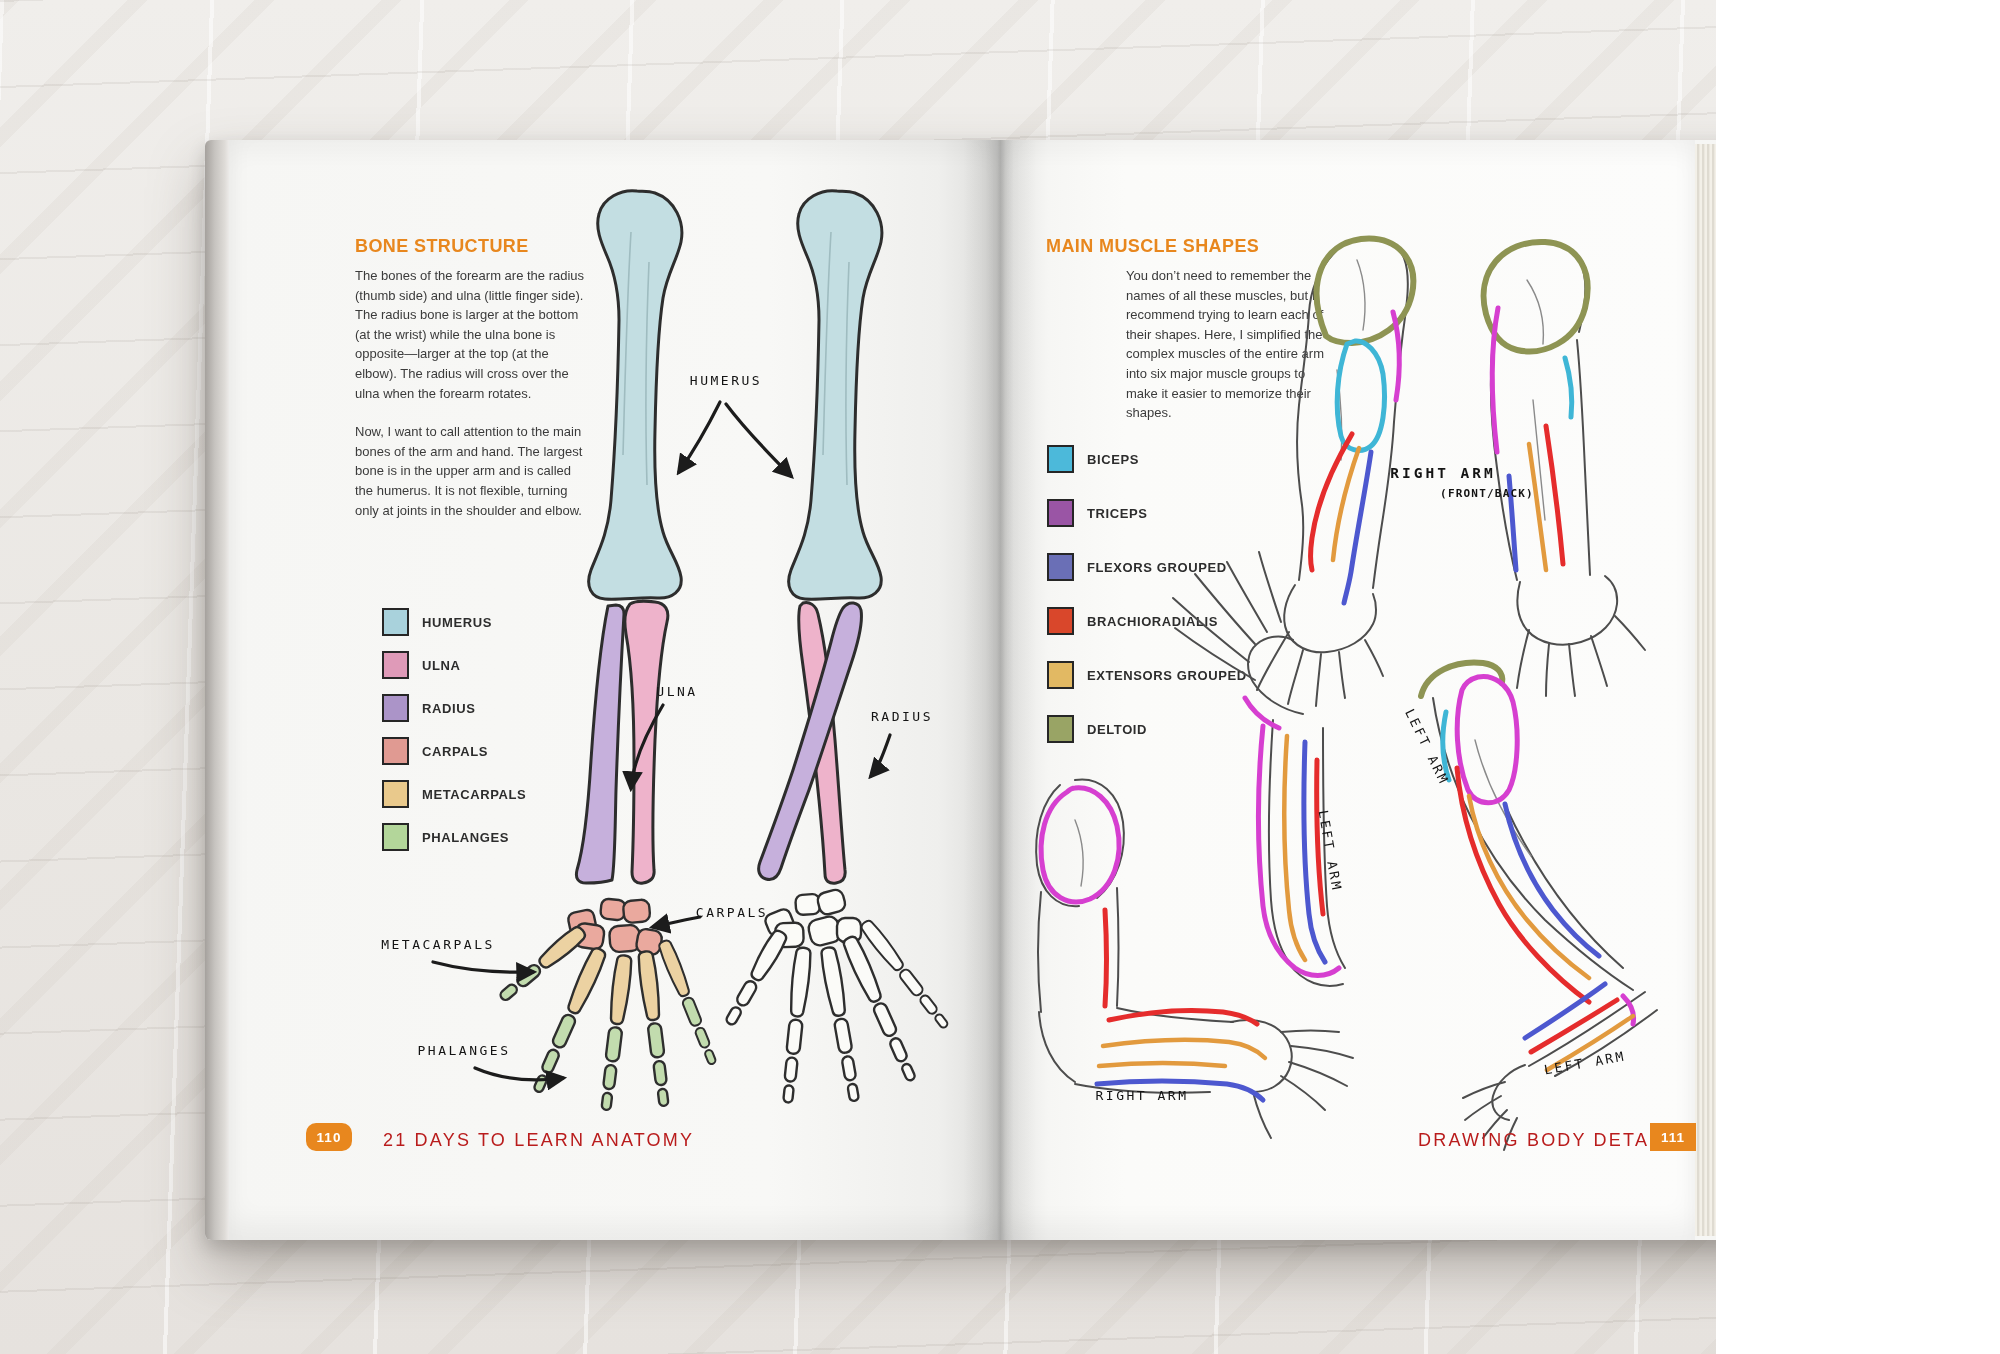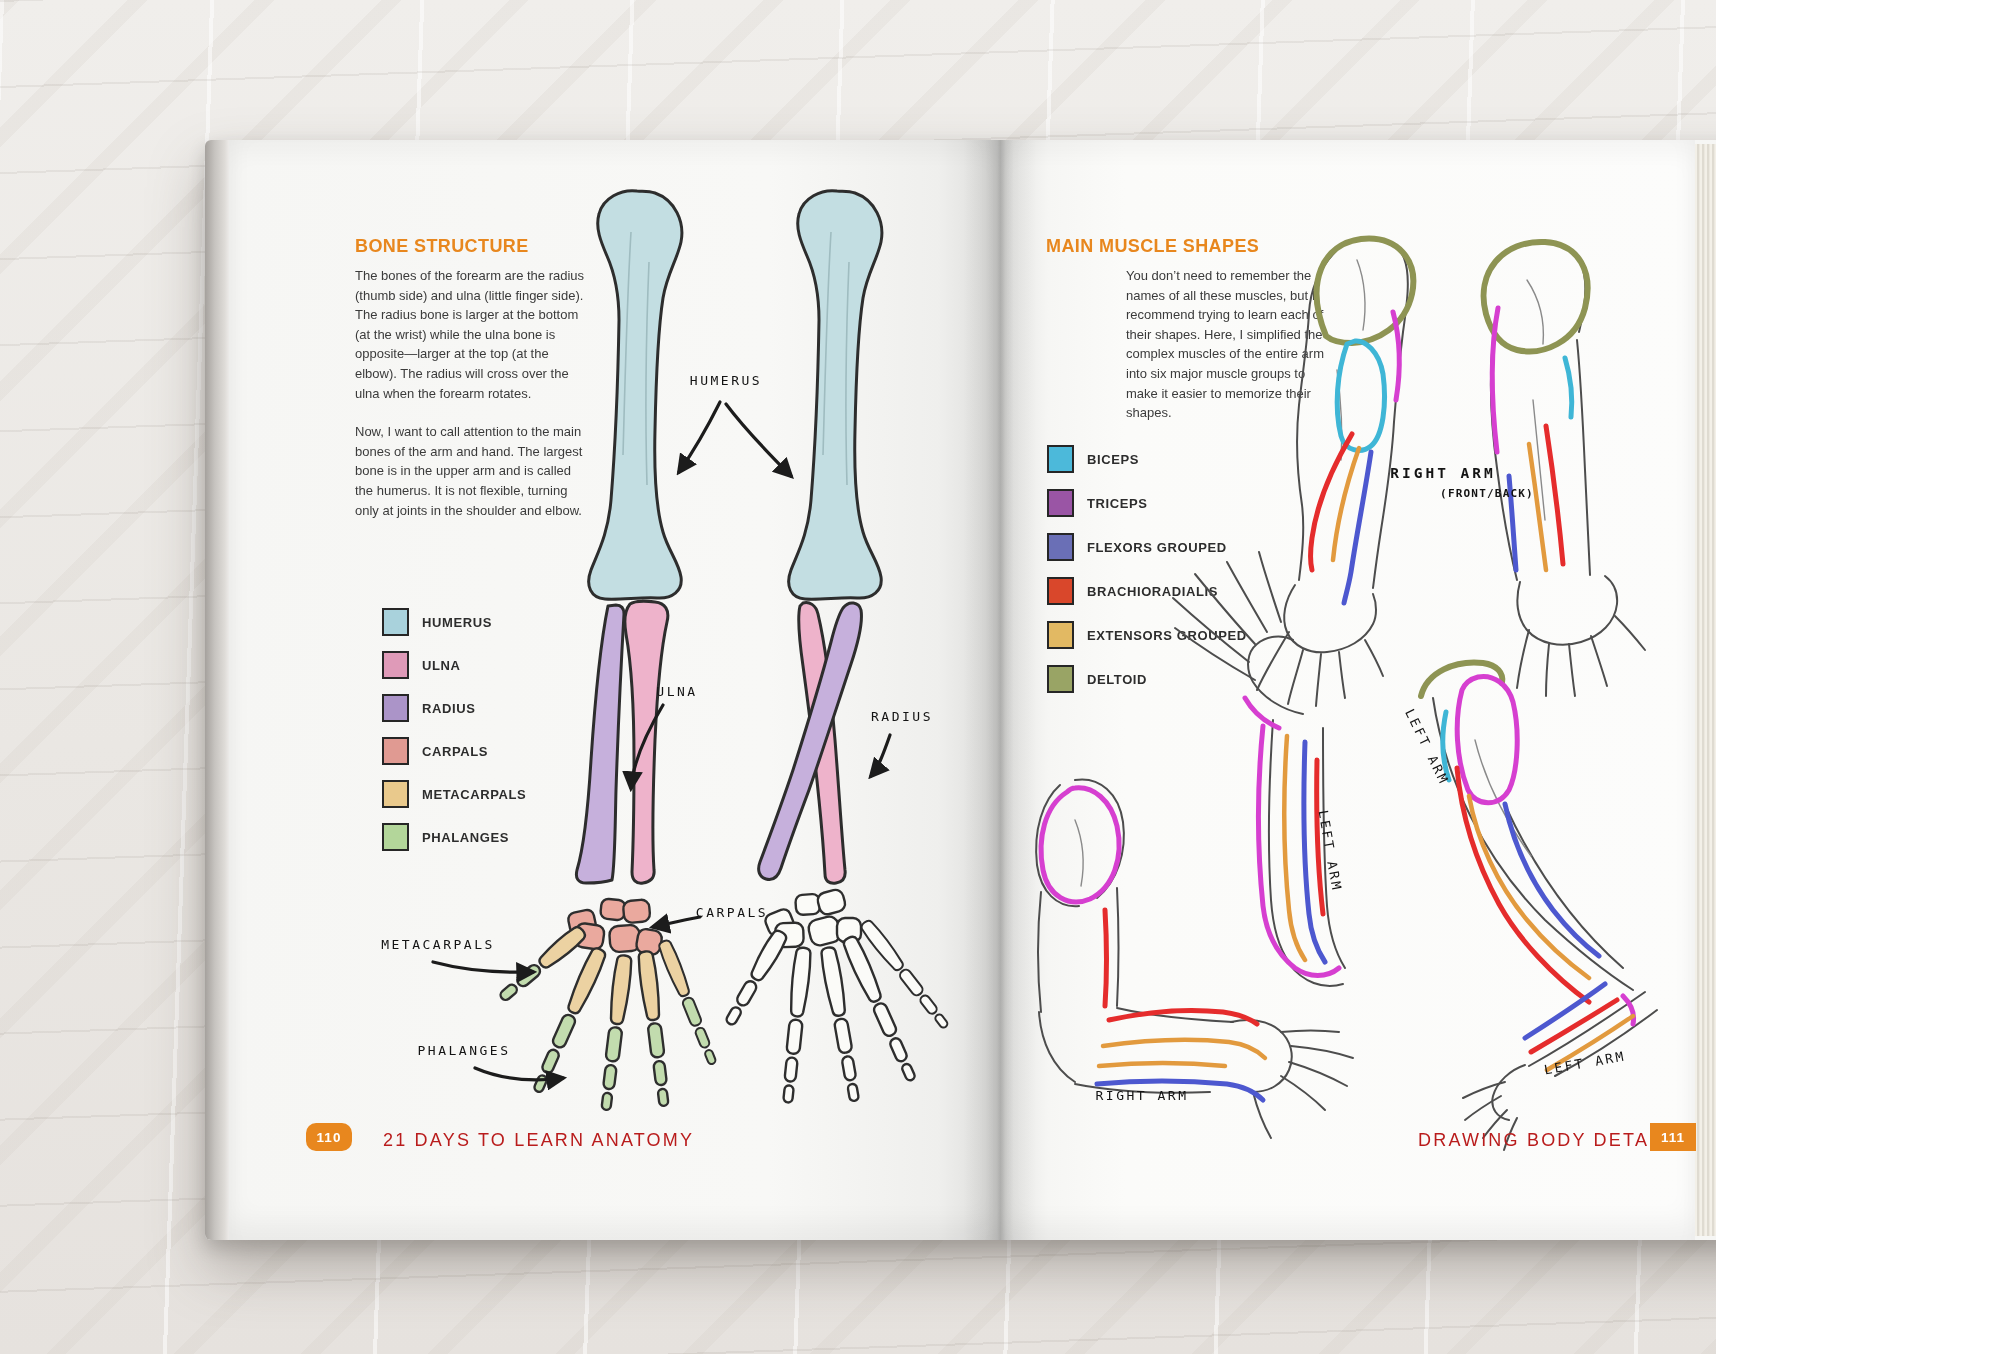--- a/index.html
+++ b/index.html
@@ -190,21 +190,21 @@
 
       <div class="pagenum" style="left: 101px; top: 983px; background: rgb(232, 135, 30); border-radius: 10px;">110</div>
       <div class="footer-text" style="left:178px;top:990px;">21 DAYS TO LEARN ANATOMY</div>
 
       <div class="heading" style="left: 841px; top: 96px; color: rgb(232, 135, 30);">MAIN MUSCLE SHAPES</div>
 
       <div class="bodytext" style="left:882px;top:126px;width:213px;margin-left:39px;">
         <p>You don’t need to remember the names of all these muscles, but I recommend trying to learn each of their shapes. Here, I simplified the complex muscles of the entire arm into six major muscle groups to make it easier to memorize their shapes.</p>
       </div>
 
-      <div class="legend" style="left:842px;top:305px;gap:16px;">
+      <div class="legend" style="left:842px;top:305px;gap:26px;">
         <div class="legend-row">
           <span class="swatch" style="background: rgb(76, 185, 218);"></span>
           <span class="legend-label">BICEPS</span>
         </div>
         <div class="legend-row">
           <span class="swatch" style="background: rgb(154, 85, 165);"></span>
           <span class="legend-label">TRICEPS</span>
         </div>
         <div class="legend-row">
           <span class="swatch" style="background: rgb(106, 111, 182);"></span>

